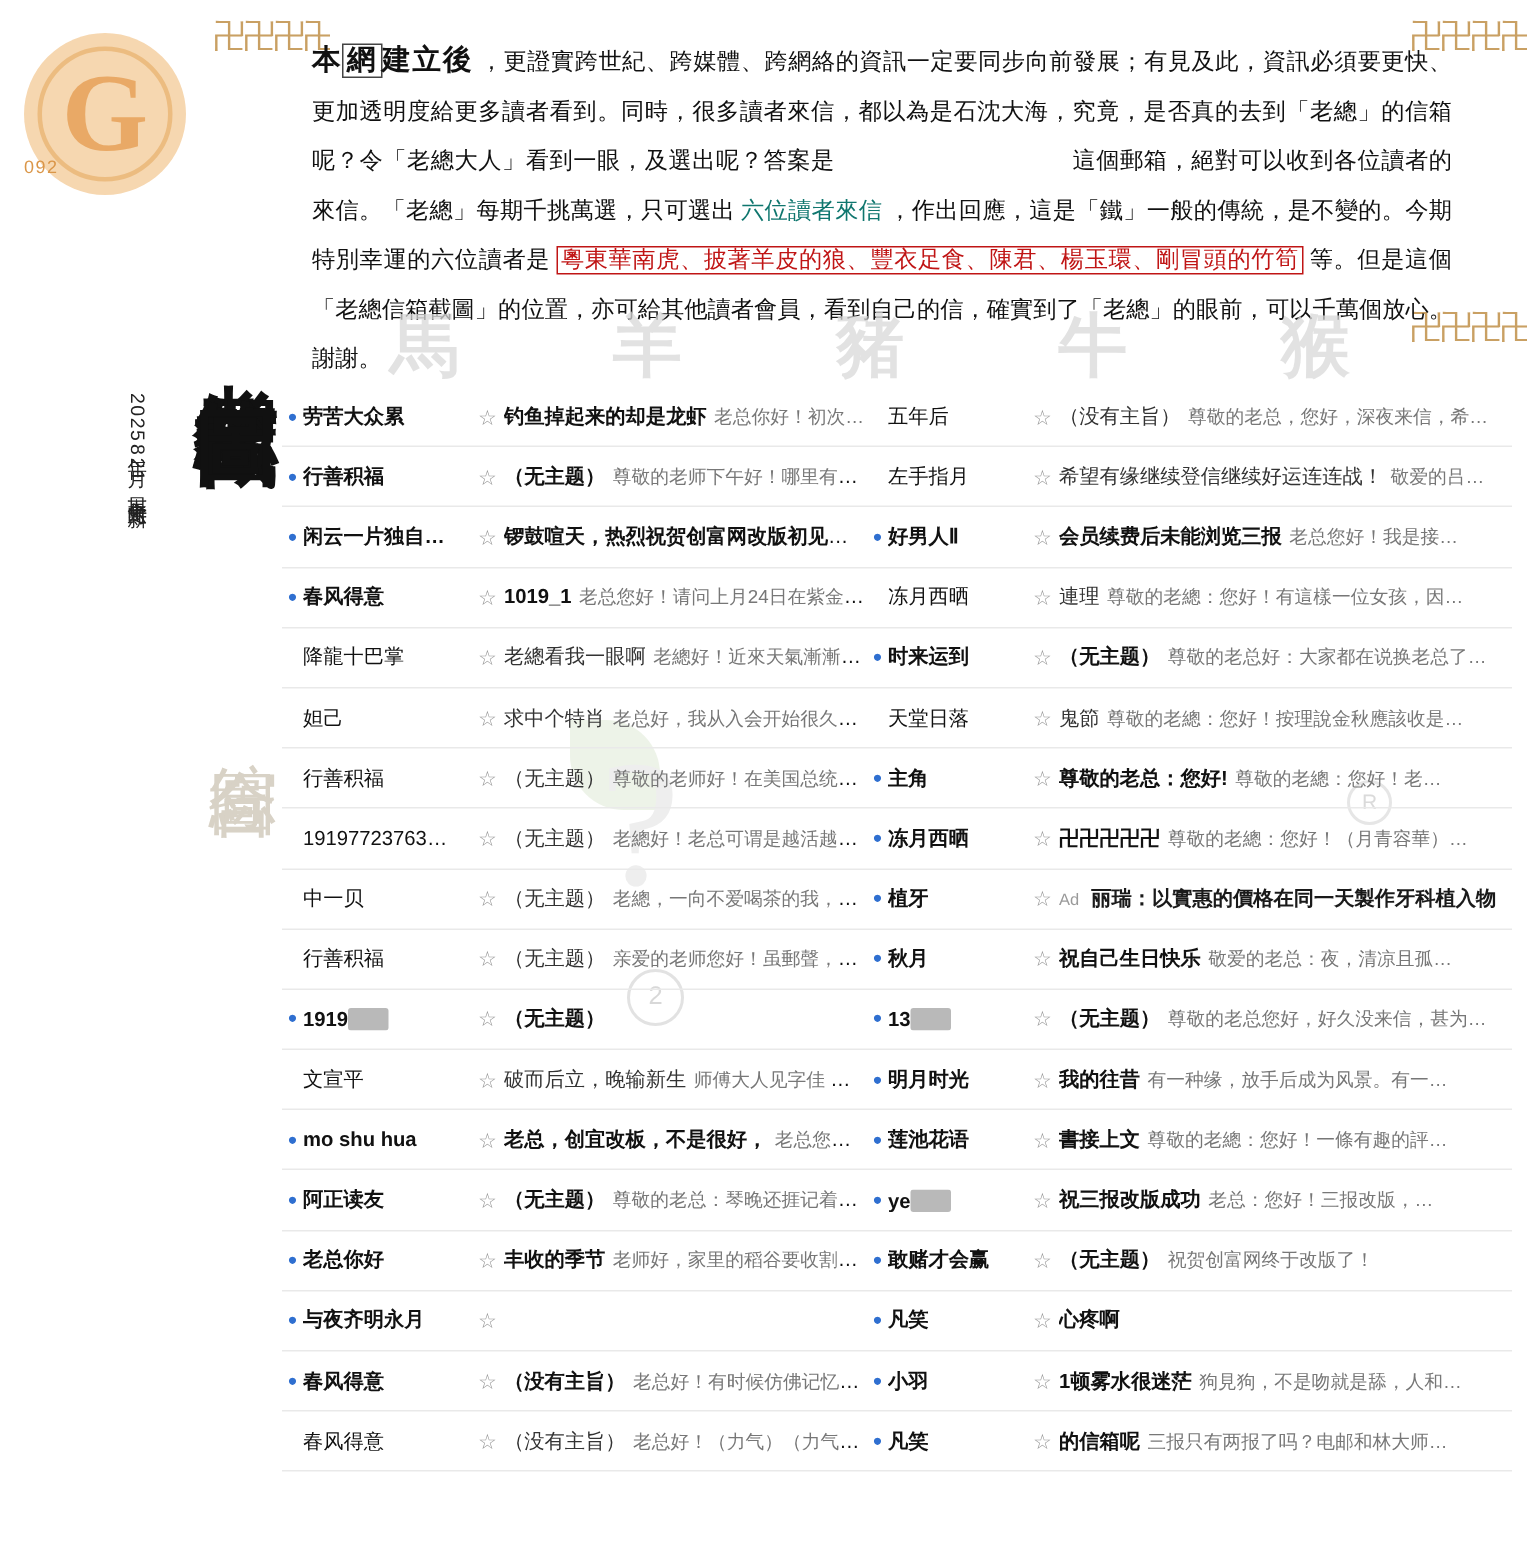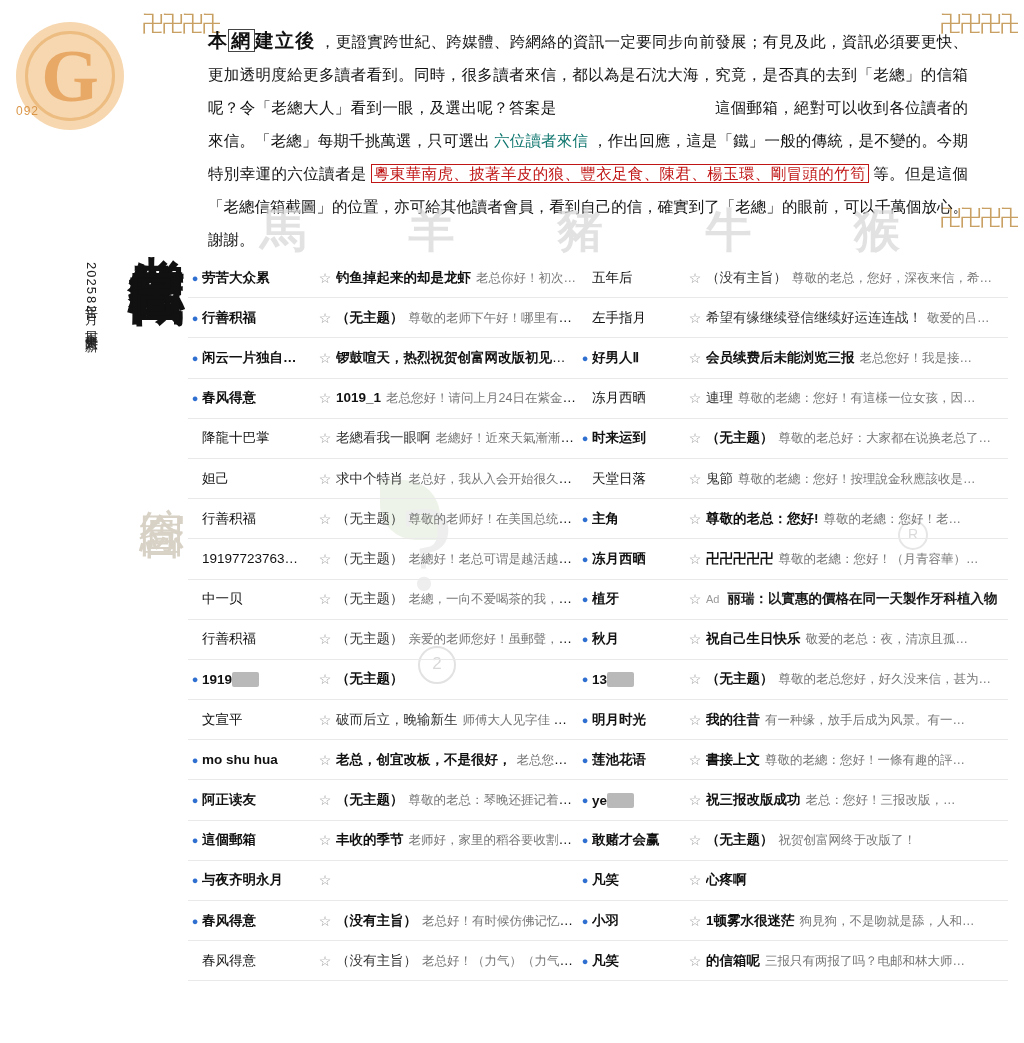--- a/index.html
+++ b/index.html
@@ -417,21 +417,21 @@
         <span class="subject"><span class="subj">老总，创宜改板，不是很好，</span><span class="snippet">老总您好…</span></span>
       </div>
       <div class="row">
         <span class="dot">●</span>
         <span class="sender bold">阿正读友</span>
         <span class="star">☆</span>
         <span class="subject"><span class="subj">（无主题）</span><span class="snippet">尊敬的老总：琴晚还捱记着创宜…</span></span>
       </div>
       <div class="row">
         <span class="dot">●</span>
-        <span class="sender bold">這個郵箱</span>
+        <span class="sender bold">老总你好</span>
         <span class="star">☆</span>
         <span class="subject"><span class="subj">丰收的季节</span><span class="snippet">老师好，家里的稻谷要收割了…</span></span>
       </div>
       <div class="row">
         <span class="dot">●</span>
         <span class="sender bold">与夜齐明永月</span>
         <span class="star">☆</span>
       </div>
       <div class="row">
         <span class="dot">●</span>

